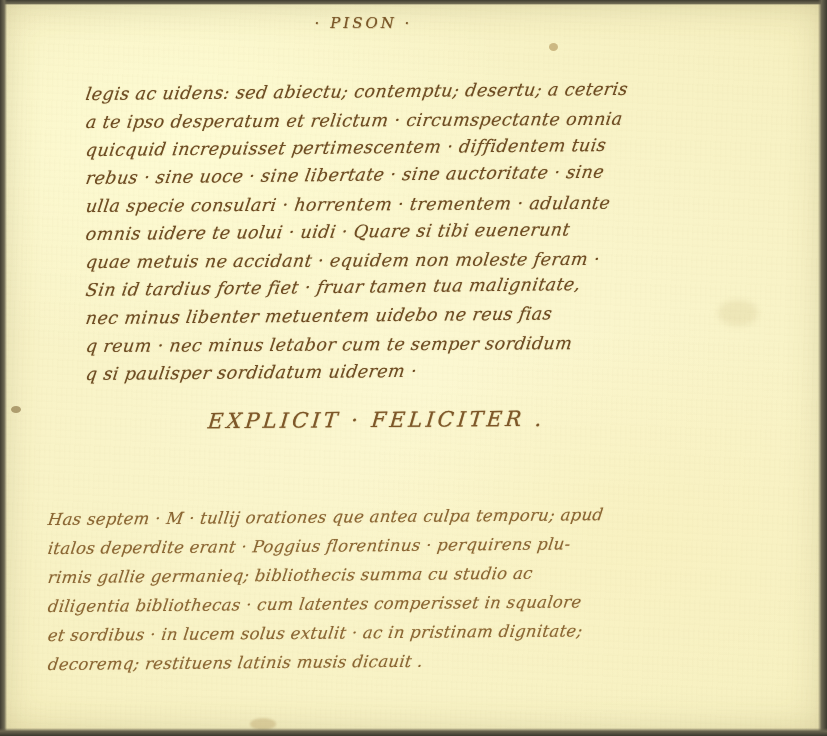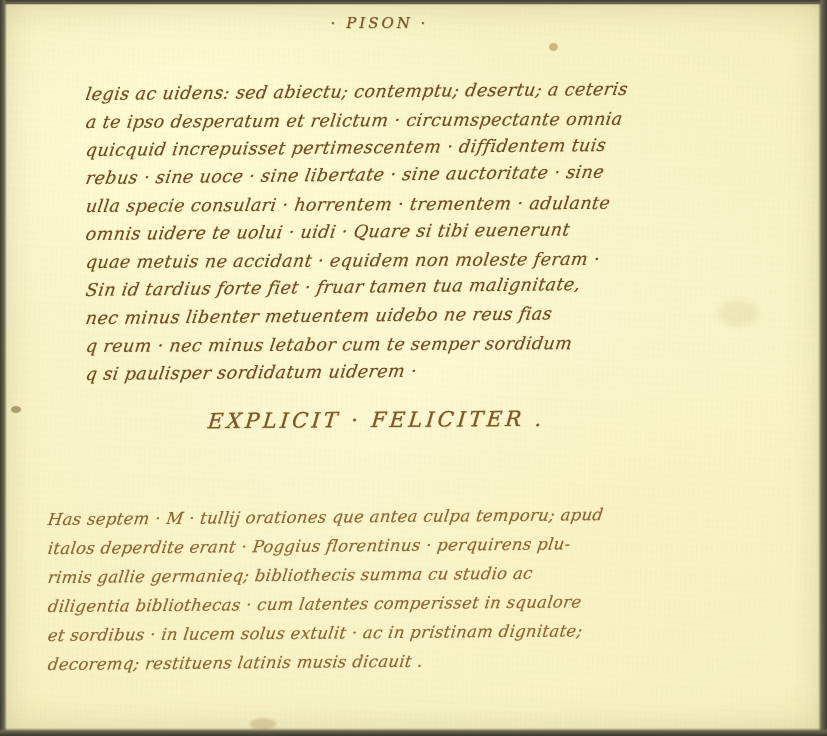--- a/index.html
+++ b/index.html
@@ -64,21 +64,20 @@
   #header {
     top: 14px;
     left: 0;
     width: 727px;
     text-align: center;
     white-space: nowrap;
     font-size: 15px;
     letter-spacing: 3px;
     color: #7a5628;
     font-style: italic;
-    padding-left: 16px;
   }
   #body-block, #colophon-block {
     position: absolute;
   }
   #body-block { left: 86px; top: 80px; }
   #colophon-block { left: 48px; top: 505px; }
   .line {
     position: relative;
     color: #6d4c22;
     font-size: 17.5px;

